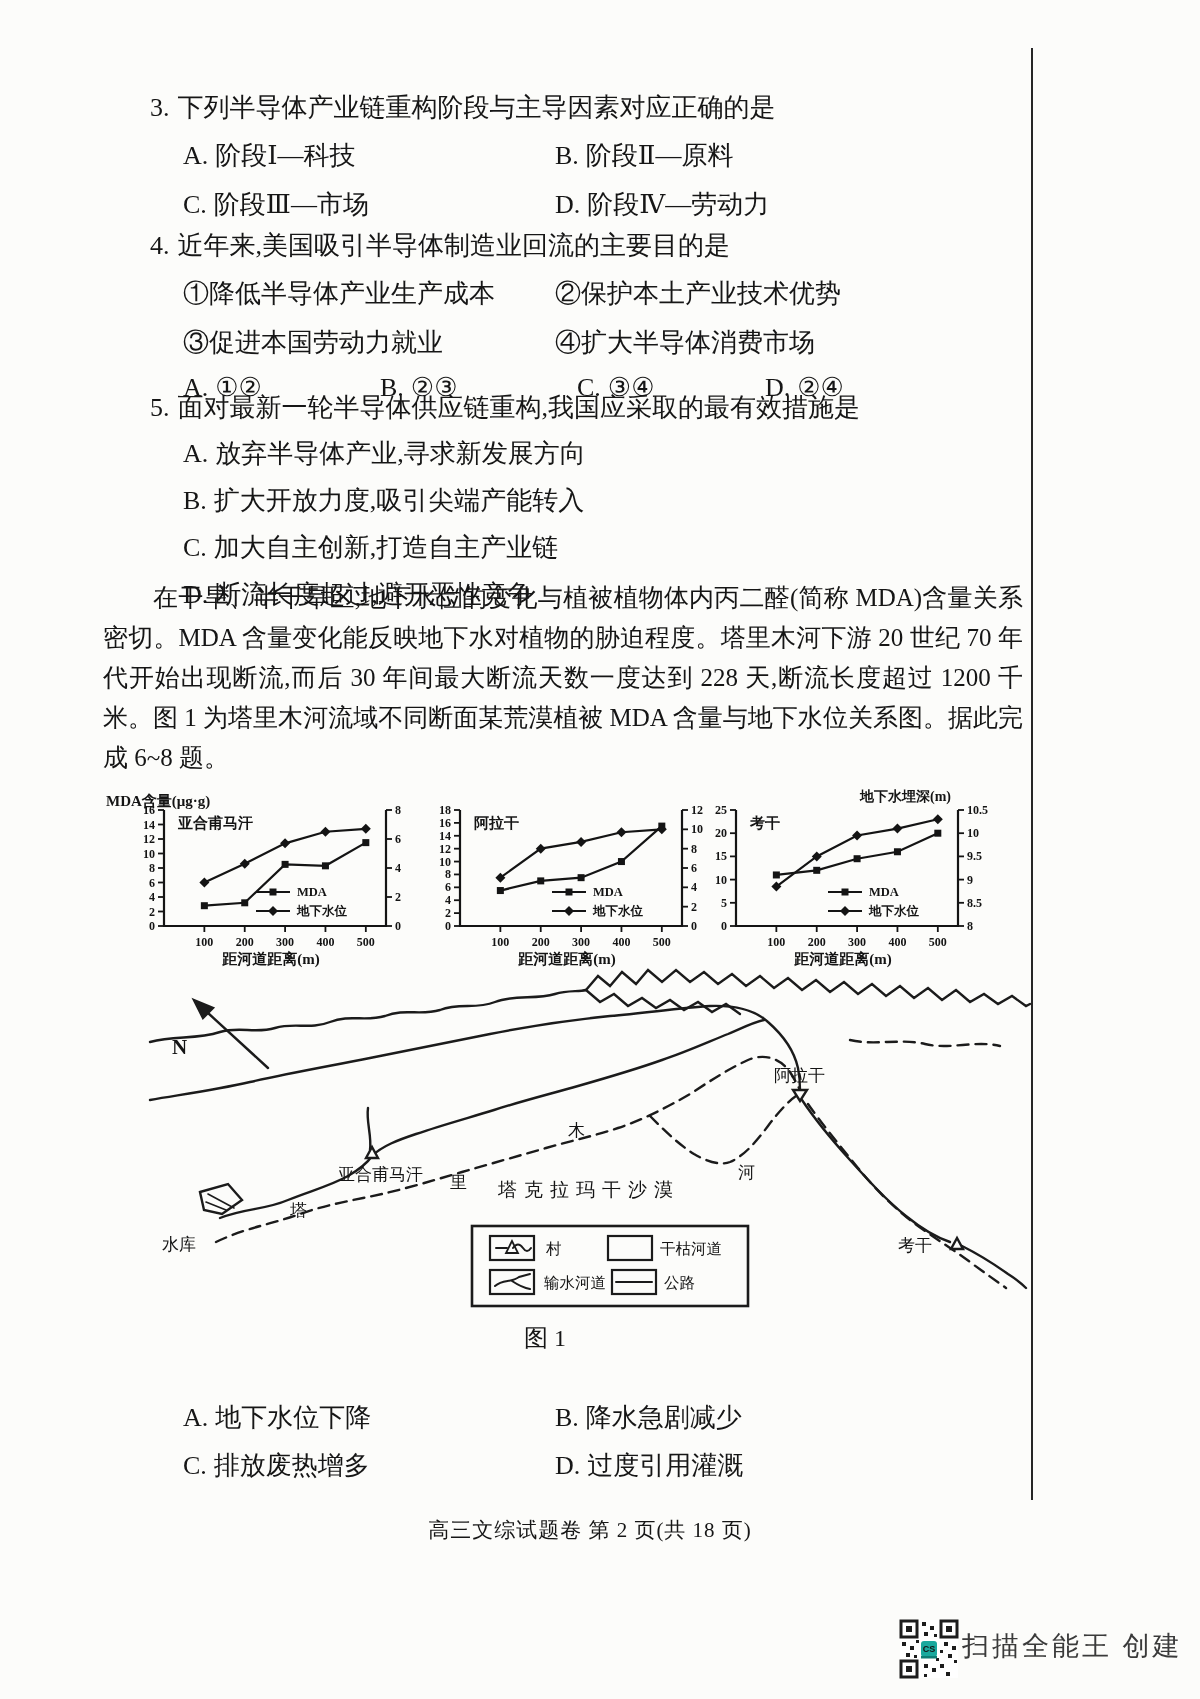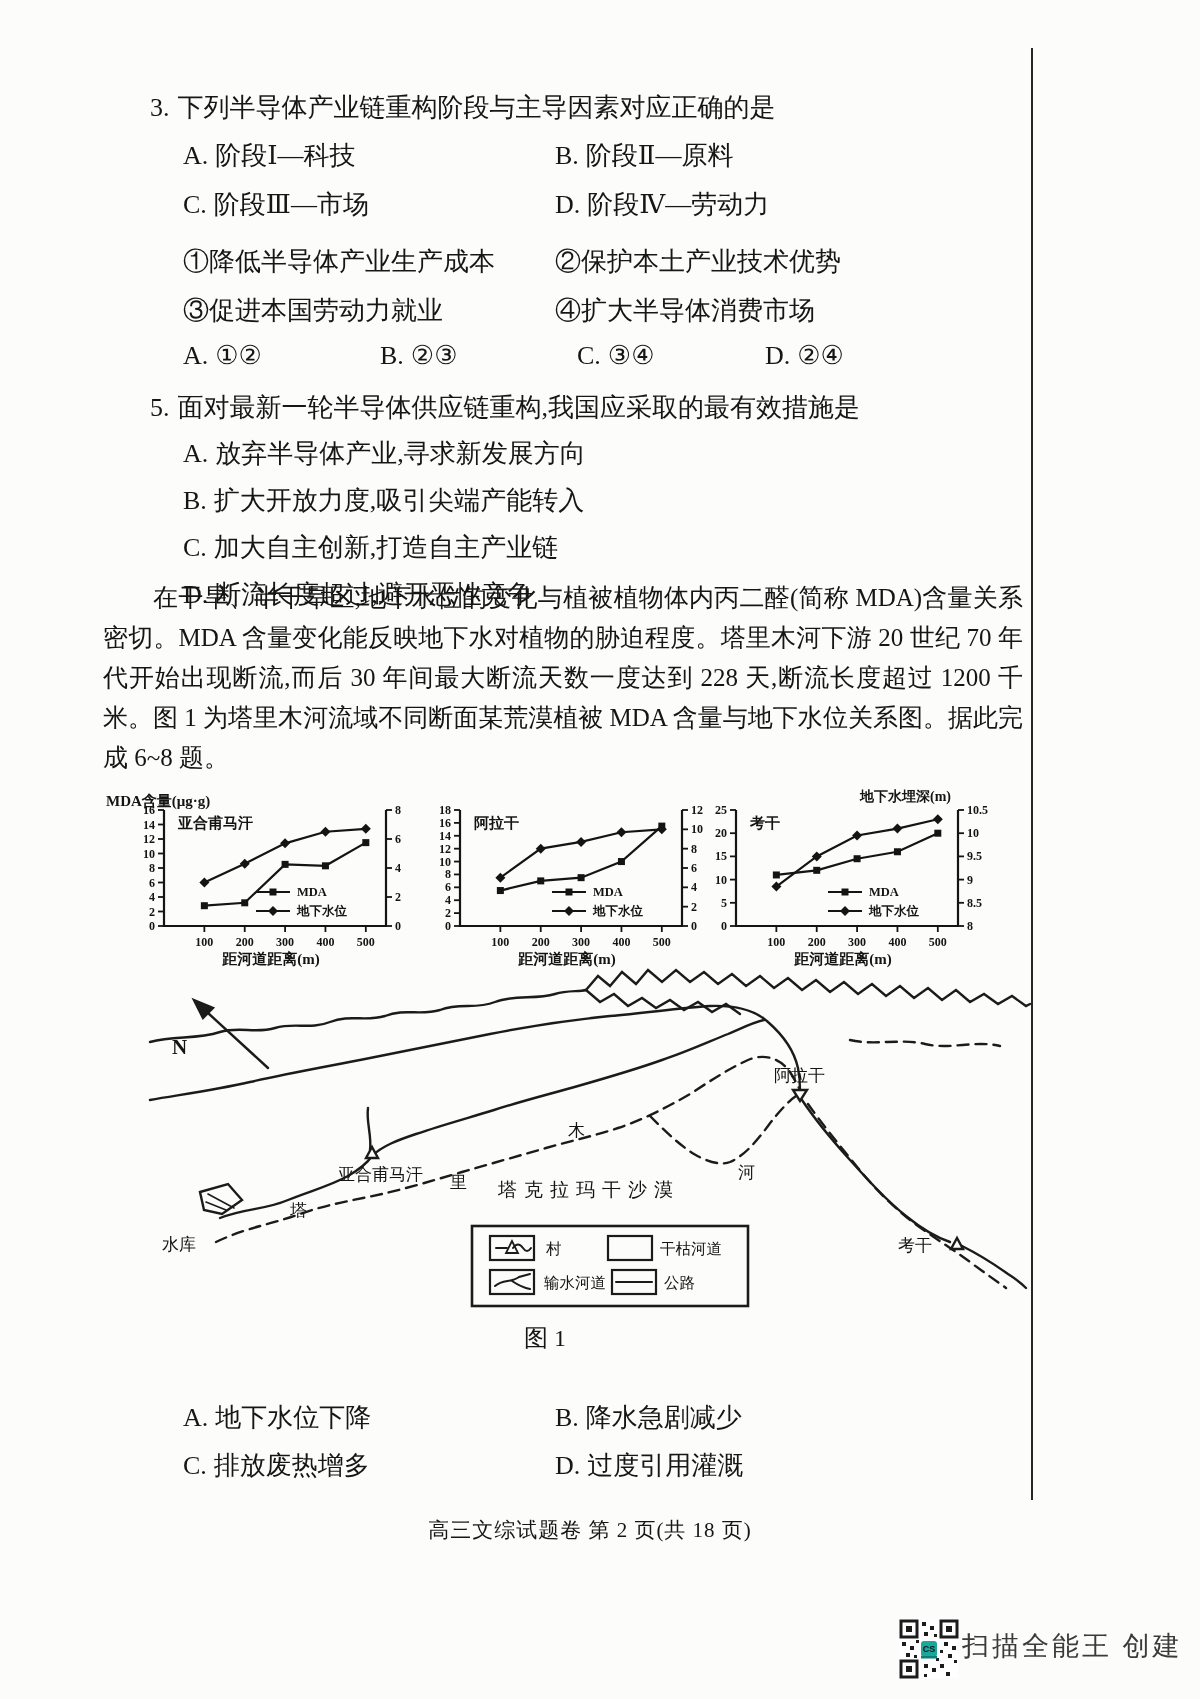--- a/index.html
+++ b/index.html
@@ -45,20 +45,21 @@
       <span class="opt" style="width:372px;"><span class="ol">A.</span><span>阶段Ⅰ—科技</span></span>
       <span class="opt"><span class="ol">B.</span><span>阶段Ⅱ—原料</span></span>
     </div>
     <div class="optrow" style="margin-top:14px;">
       <span class="opt" style="width:372px;"><span class="ol">C.</span><span>阶段Ⅲ—市场</span></span>
       <span class="opt"><span class="ol">D.</span><span>阶段Ⅳ—劳动力</span></span>
     </div>
   </div>
 
   <div class="qblock" style="top:230px;">
+    <div class="stem"><span class="qnum">4.</span><span>近年来,美国吸引半导体制造业回流的主要目的是</span></div>
     <div class="optrow" style="margin-top:14px;">
       <span class="opt" style="width:372px;">①降低半导体产业生产成本</span>
       <span class="opt">②保护本土产业技术优势</span>
     </div>
     <div class="optrow" style="margin-top:14px;">
       <span class="opt" style="width:372px;">③促进本国劳动力就业</span>
       <span class="opt">④扩大半导体消费市场</span>
     </div>
     <div class="optrow" style="margin-top:12px;gap:10px;">
       <span class="opt" style="width:187px;"><span class="ol">A.</span><span>①②</span></span>

